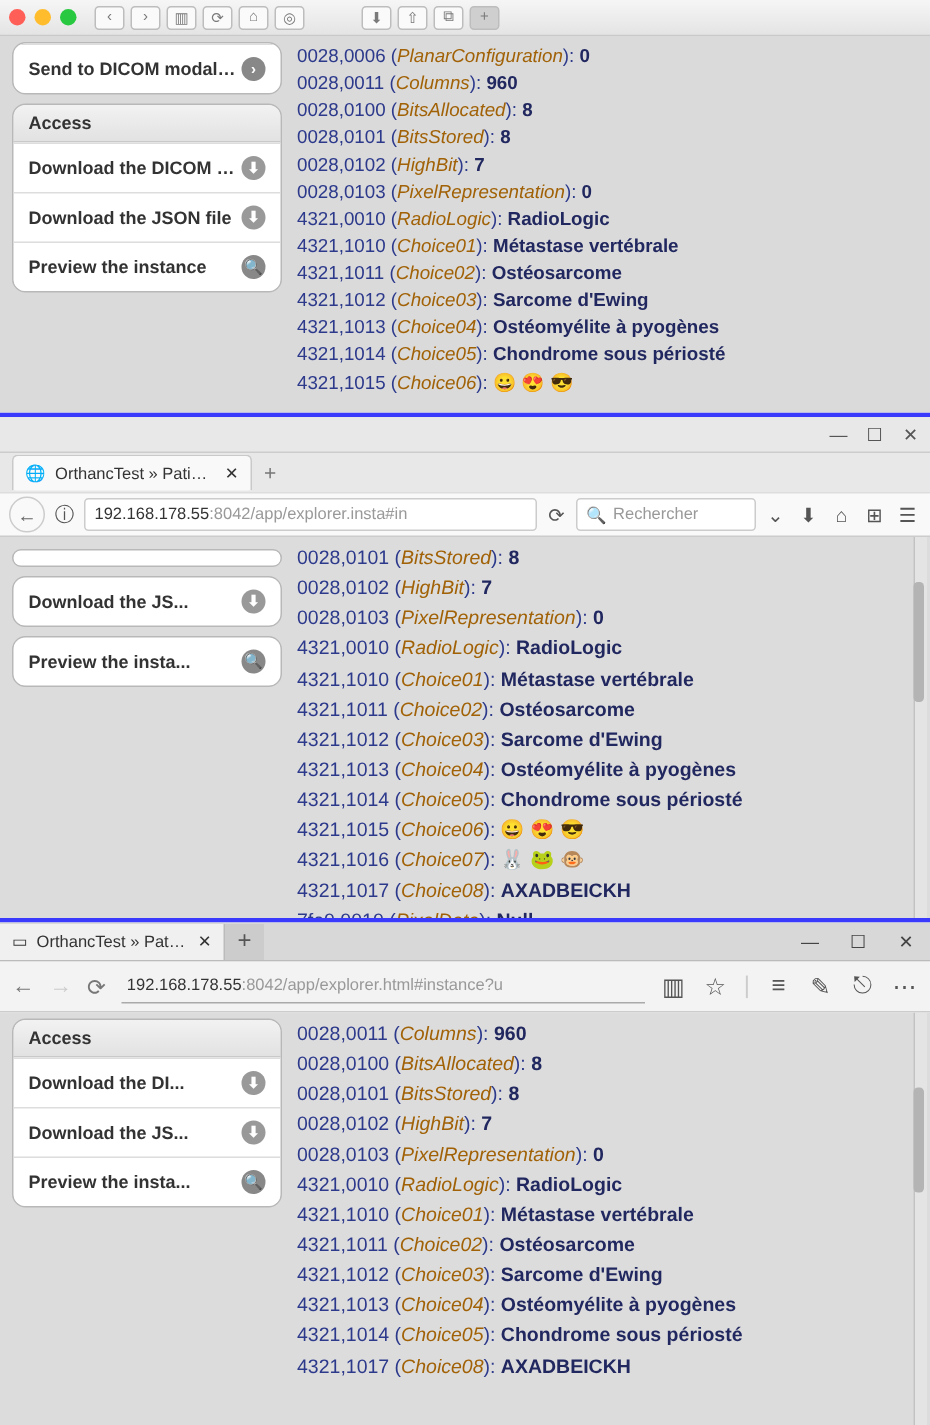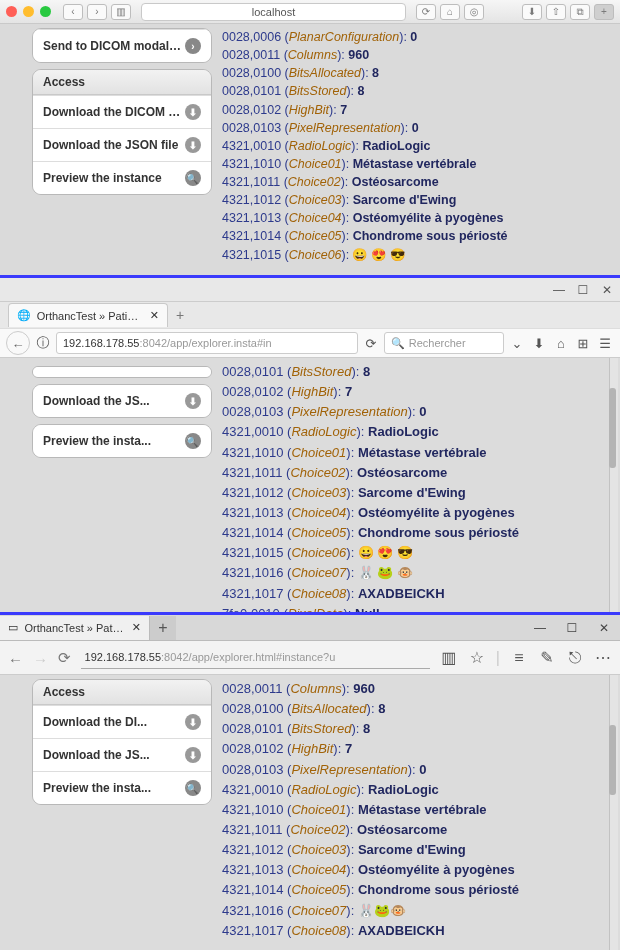--- a/index.html
+++ b/index.html
@@ -38,21 +38,21 @@
 .edge-wctl { margin-left:auto; display:flex; }
 .edge-wctl > div { width:32px; height:26px; display:flex; align-items:center; justify-content:center; color:#444; font-size:12px; }
 .edge-urlbar { height:34px; background:#f3f3f3; border-bottom:1px solid #ccc; display:flex; align-items:center; padding:0 8px; gap:10px; }
 .edge-nav { color:#777; font-size:15px; }
 .edge-url { flex:1; height:22px; border-bottom:1px solid #aaa; padding:0 4px; font-size:11px; display:flex; align-items:center; }
 .edge-url .ip { color:#333; } .edge-url .rest { color:#999; }
 .edge-ico { width:18px; display:flex; justify-content:center; color:#555; }
 .edge-content { display:flex; background:#dcdcdc; height:277px; overflow:hidden; }
 
 
-.sidebar { width:192px; padding:4px 4px 0 8px;margin-left:24px; }
+.sidebar { width:192px; padding:4px 4px 0 8px; }
 .side-block { border:1px solid #b8b8b8; border-radius:9px; background:#e9e9e9; margin-bottom:6px; overflow:hidden; }
 .side-hdr { background:linear-gradient(#f2f2f2,#e2e2e2); padding:5px 10px; font-size:12px; font-weight:bold; color:#333; border-bottom:1px solid #c9c9c9; }
 .side-item { background:#fff; padding:8px 10px; font-size:12px; font-weight:bold; color:#333; border-top:1px solid #ddd; display:flex; align-items:center; justify-content:space-between; white-space:nowrap; overflow:hidden; text-overflow:ellipsis; }
 .side-item span:first-child { overflow:hidden; text-overflow:ellipsis; }
 .chev { width:16px; height:16px; border-radius:50%; background:#888; color:#fff; display:flex; align-items:center; justify-content:center; font-size:10px; flex-shrink:0; margin-left:4px; }
 .dl { background:#999; }
 
 
 .tags { flex:1; padding:4px 6px; font-size:12.5px; line-height:1.45; color:#2d3a8c; }
 .tags .row { white-space:nowrap; }
@@ -70,23 +70,20 @@
 <div class="safari">
   <div class="safari-chrome">
     <div class="traffic">
       <div class="tl r"></div>
       <div class="tl y"></div>
       <div class="tl g"></div>
     </div>
     <div class="sf-btn">‹</div>
     <div class="sf-btn">›</div>
     <div class="sf-btn">▥</div>
-    <div class="sf-url">
-        <span>localhost</span>
-      </div>
     <div class="sf-btn">⟳</div>
     <div class="sf-btn">⌂</div>
     <div class="sf-btn">◎</div>
     <div style="width:30px"></div>
     <div class="sf-btn">⬇</div>
     <div class="sf-btn">⇧</div>
     <div class="sf-btn">⧉</div>
     <div class="sf-btn" style="background:#cfcfcf">+</div>
   </div>
   <div class="sf-content">
@@ -255,20 +252,19 @@
         <div class="row"><span class="code">0028,0100</span> (<span class="name">BitsAllocated</span>): <span class="val">8</span></div>
         <div class="row"><span class="code">0028,0101</span> (<span class="name">BitsStored</span>): <span class="val">8</span></div>
         <div class="row"><span class="code">0028,0102</span> (<span class="name">HighBit</span>): <span class="val">7</span></div>
         <div class="row"><span class="code">0028,0103</span> (<span class="name">PixelRepresentation</span>): <span class="val">0</span></div>
         <div class="row"><span class="code">4321,0010</span> (<span class="name">RadioLogic</span>): <span class="val">RadioLogic</span></div>
         <div class="row"><span class="code">4321,1010</span> (<span class="name">Choice01</span>): <span class="val">Métastase vertébrale</span></div>
         <div class="row"><span class="code">4321,1011</span> (<span class="name">Choice02</span>): <span class="val">Ostéosarcome</span></div>
         <div class="row"><span class="code">4321,1012</span> (<span class="name">Choice03</span>): <span class="val">Sarcome d'Ewing</span></div>
         <div class="row"><span class="code">4321,1013</span> (<span class="name">Choice04</span>): <span class="val">Ostéomyélite à pyogènes</span></div>
         <div class="row"><span class="code">4321,1014</span> (<span class="name">Choice05</span>): <span class="val">Chondrome sous périosté</span></div>
-        <div class="row"><span class="code">4321,1016</span> (<span class="name">Choice07</span>): <span class="val">🐰🐸🐵</span></div>
         <div class="row"><span class="code">4321,1017</span> (<span class="name">Choice08</span>): <span class="val">AXADBEICKH</span></div>
       </div>
     <div class="scroll-hint">
         <div class="scroll-thumb" style="top:50px;height:70px"></div>
       </div>
   </div>
 </div>
 
 </body></html>

